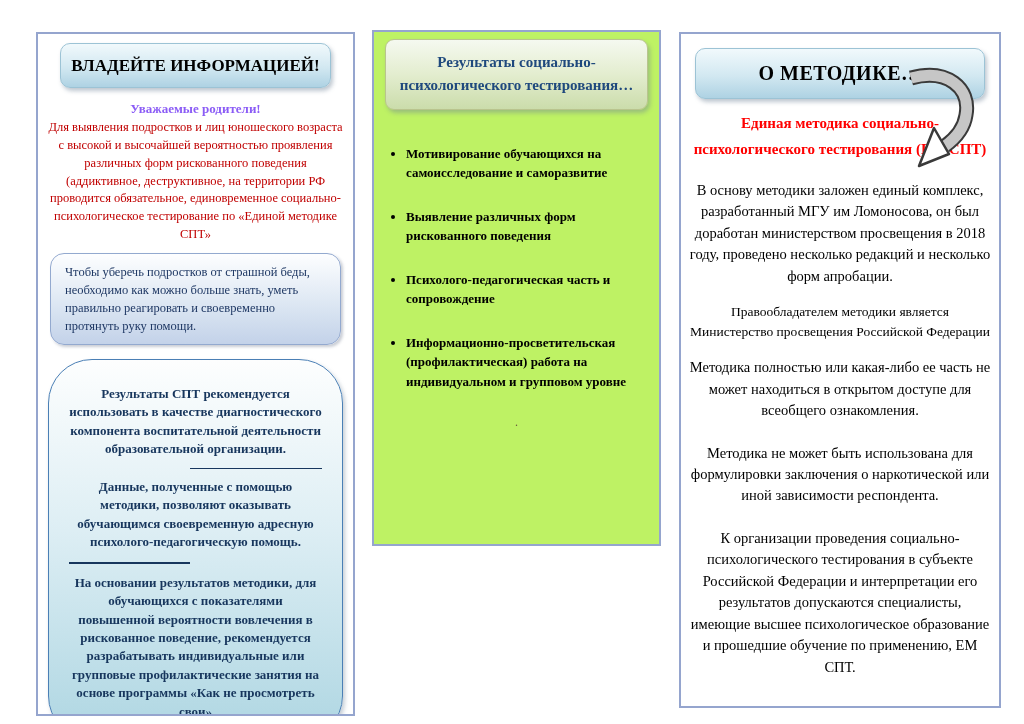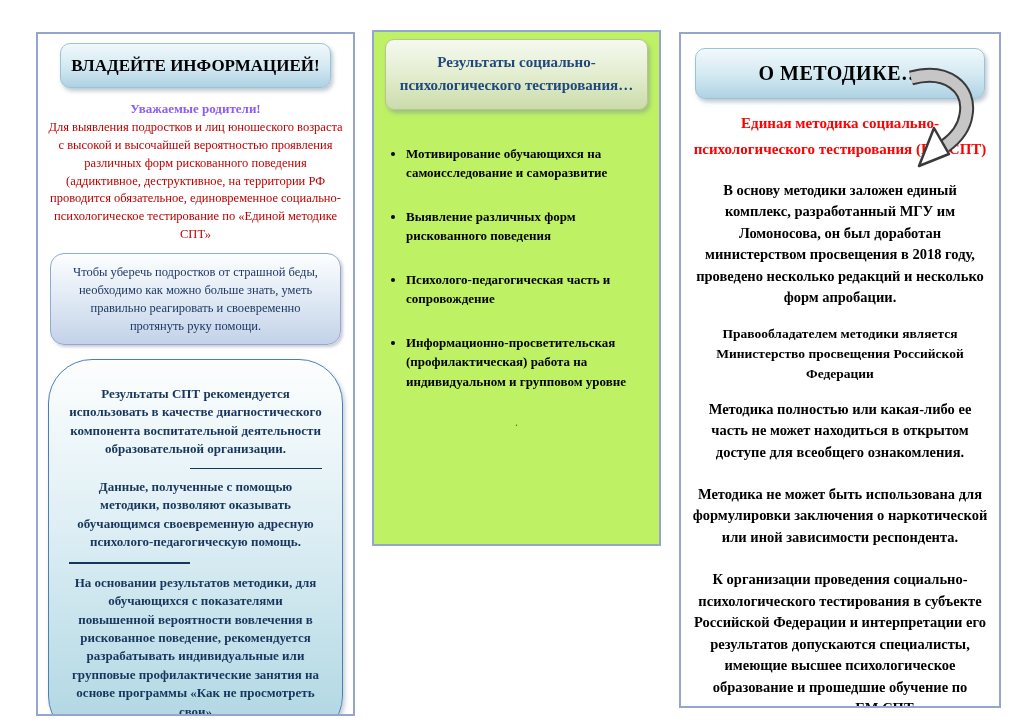--- a/index.html
+++ b/index.html
@@ -32,21 +32,21 @@
   #right-header { margin:14px 14px 12px; padding:13px 8px; font-weight:bold; font-size:20px; color:#000; letter-spacing:.5px; }
 
   .greeting { margin:13px 10px 0; color:#8b5cf6; font-weight:bold; font-size:13px; text-align:center; }
   .intro { margin:2px 8px 0; color:#c00000; font-size:12.5px; line-height:1.42; text-align:center; }
 
   .callout {
     margin:9px 12px 0; padding:9px 14px; box-sizing:border-box;
     border:1px solid #93a9cf; border-radius:14px;
     background:linear-gradient(180deg,#fdfeff 0%,#dde7f3 55%,#c3d2e9 100%);
     box-shadow:2px 2px 3px rgba(120,130,150,.4);
-    color:#1f3864; font-size:12.5px; line-height:1.45; text-align:center;
+    color:#1f3864; font-size:12.5px; line-height:1.45; text-align:left;
   }
 
   .big-box {
     margin:14px 10px 0; padding:25px 20px 18px; box-sizing:border-box;
     border:1.5px solid #4a7fb5; border-radius:44px;
     background:linear-gradient(180deg,#fdfefe 0%,#ddeef4 45%,#aed6e2 100%);
     box-shadow:2px 3px 4px rgba(110,130,150,.4);
     color:#17365d; font-weight:bold; font-size:13px; line-height:1.42; text-align:center;
   }
   .divider-right { border-top:1.5px solid #17365d; width:52%; margin:9px 0 9px auto; }
@@ -56,21 +56,21 @@
   .bullet-list li { font-weight:bold; font-size:13px; line-height:1.5; margin-bottom:24px; color:#000; }
 
   .mid-footer {
     margin:4px 8px 0; font-style:italic; font-weight:bold; font-size:15px;
     line-height:1.55; color:#17365d; text-align:center;
   }
   .red-hl { color:#ff0000; }
   .stray-period { text-align:center; color:#6b5b3e; margin-top:24px; font-size:12px; }
 
   .right-title { margin:10px 10px 0; color:#ff0000; font-weight:bold; font-size:15px; line-height:1.7; text-align:center; }
-  .right-para { margin:15px 8px 0; font-size:14.5px; line-height:1.48; text-align:center; color:#000;font-weight:bold; }
+  .right-para { margin:15px 8px 0; font-size:14.5px; line-height:1.48; text-align:center; color:#000; }
   .right-para.small { font-size:13.5px; }
 
   .arrow-wrap { position:absolute; top:32px; right:18px; width:78px; height:106px; }
 </style>
 </head>
 <body>
 
 <div class="page">
 
   <div class="panel" id="panel-left">

